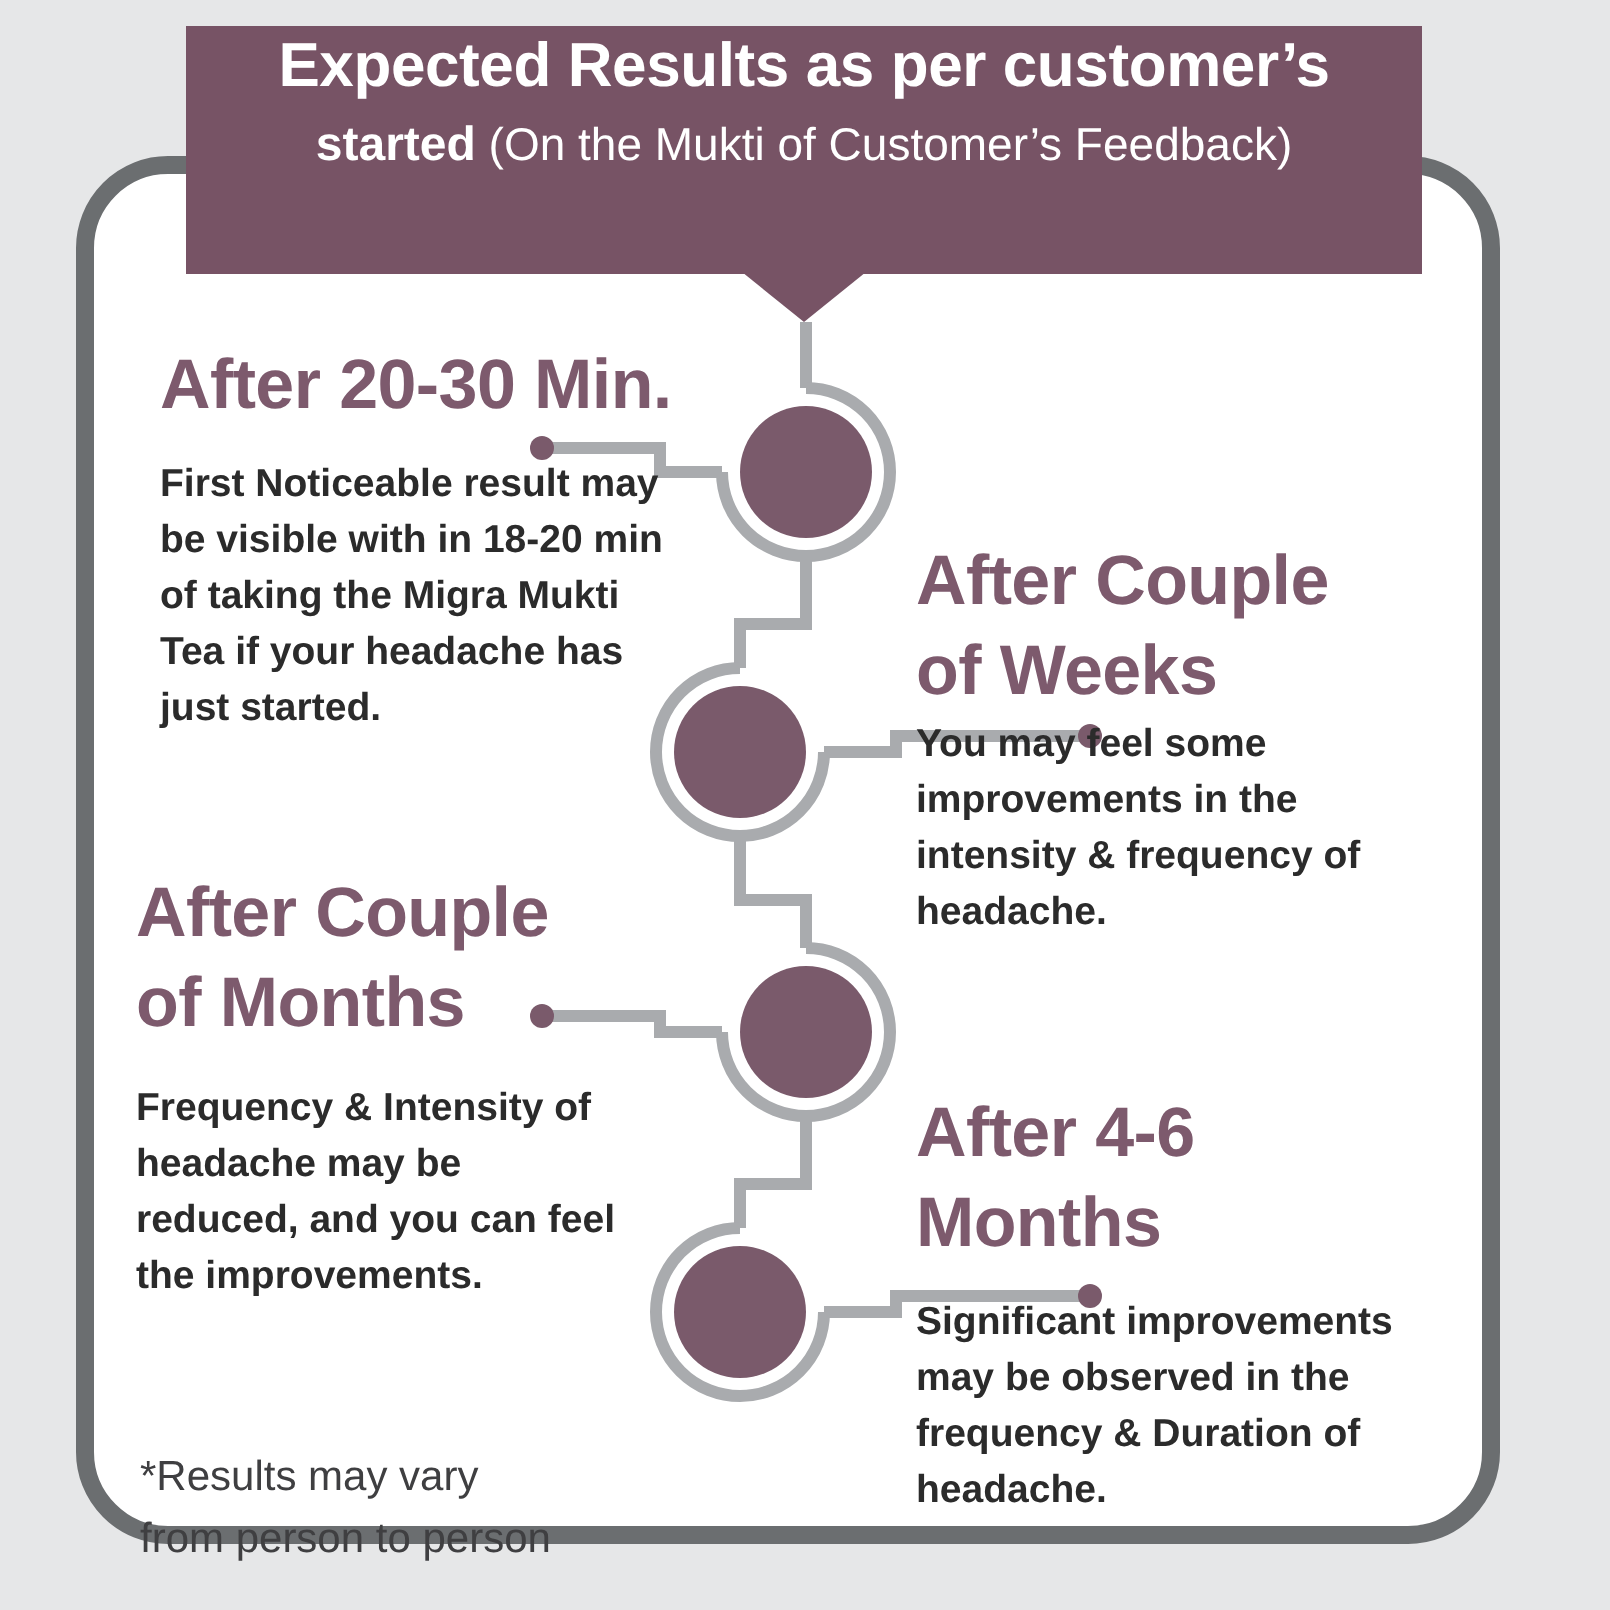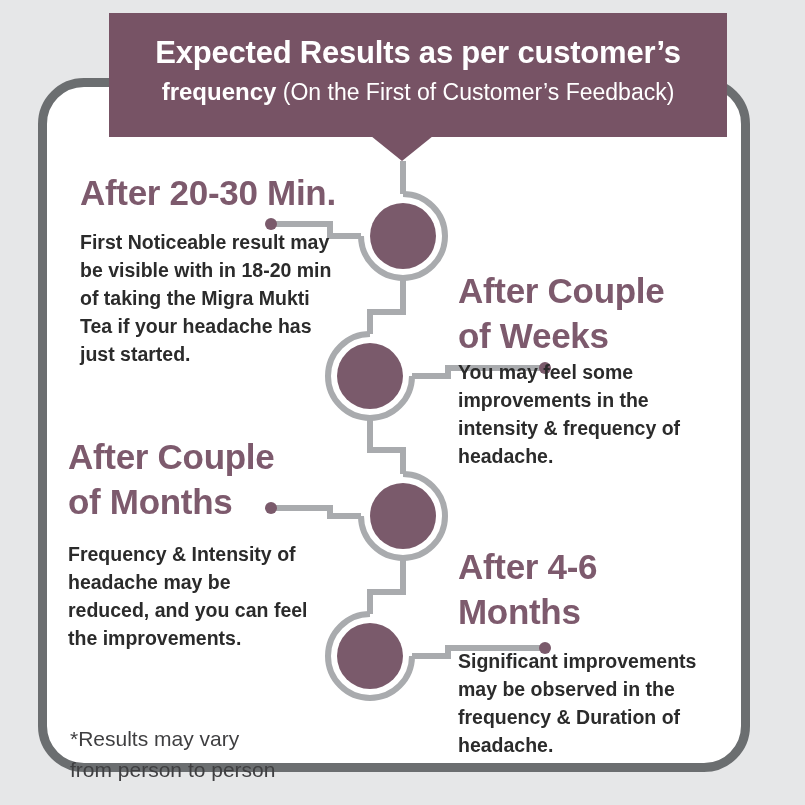--- a/index.html
+++ b/index.html
@@ -31,22 +31,20 @@
   .banner {
     position: absolute;
     left: 93px;
     top: 13px;
     width: 618px;
     height: 124px;
     background: #775365;
     color: #ffffff;
     text-align: center;
     box-sizing: border-box;
-    padding-top: 20px;
-    margin-left: 16px;
   }
   .banner-point {
     position: absolute;
     left: 371px;
     top: 136px;
     width: 0;
     height: 0;
     border-left: 31px solid transparent;
     border-right: 31px solid transparent;
     border-top: 25px solid #775365;
@@ -119,21 +117,21 @@
 </head>
 <body>
 
 <div id="infographic">
 
   <div class="card-frame"></div>
 
   <div class="banner">
     <div class="banner-line1">Expected Results as per customer’s</div>
     <div class="banner-line2">
-      <b>frequency</b><span> (On the First of Customer’s Feedback)</span>
+      <b>started</b><span> (On the Mukti of Customer’s Feedback)</span>
     </div>
   </div>
   <div class="banner-point"></div>
 
   <svg class="rail-svg" viewBox="0 0 805 805">
     <g fill="none" stroke="#a9abae" stroke-width="6" stroke-linecap="butt">
 
       <path d="M403,161 L403,194"></path>
 
       <path d="M403,194 A42,42 0 1,1 361,236"></path>

